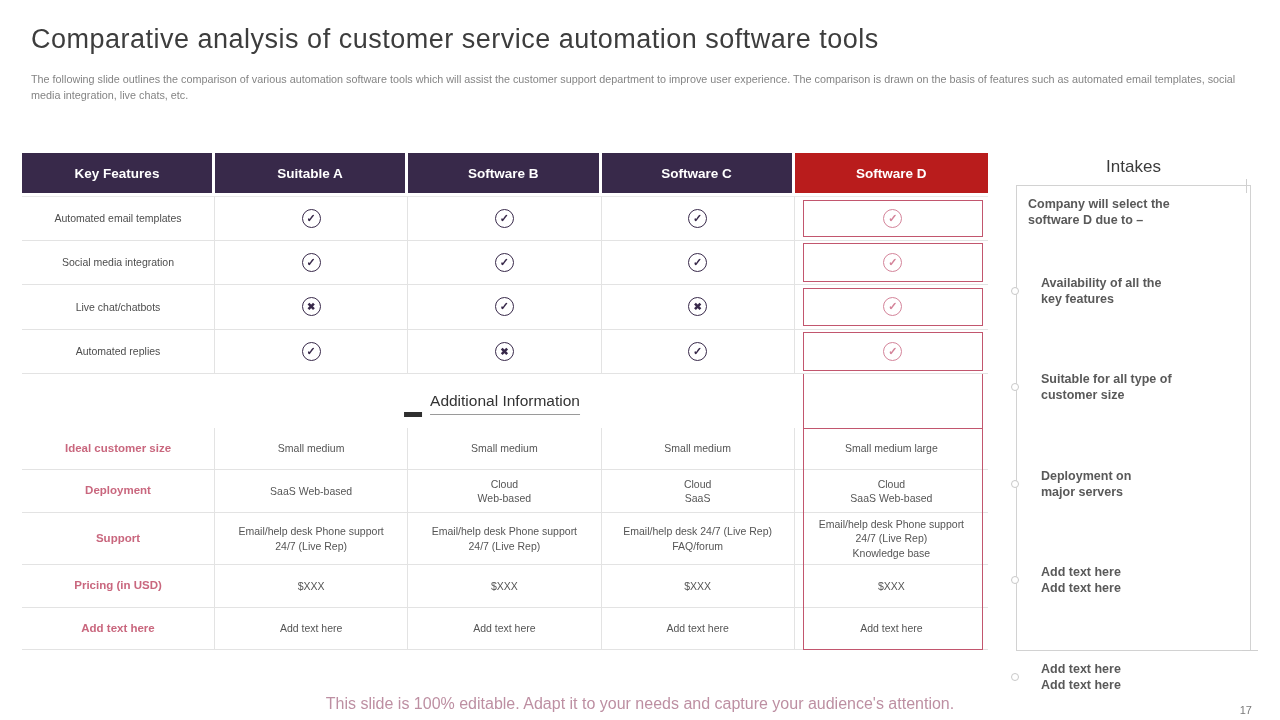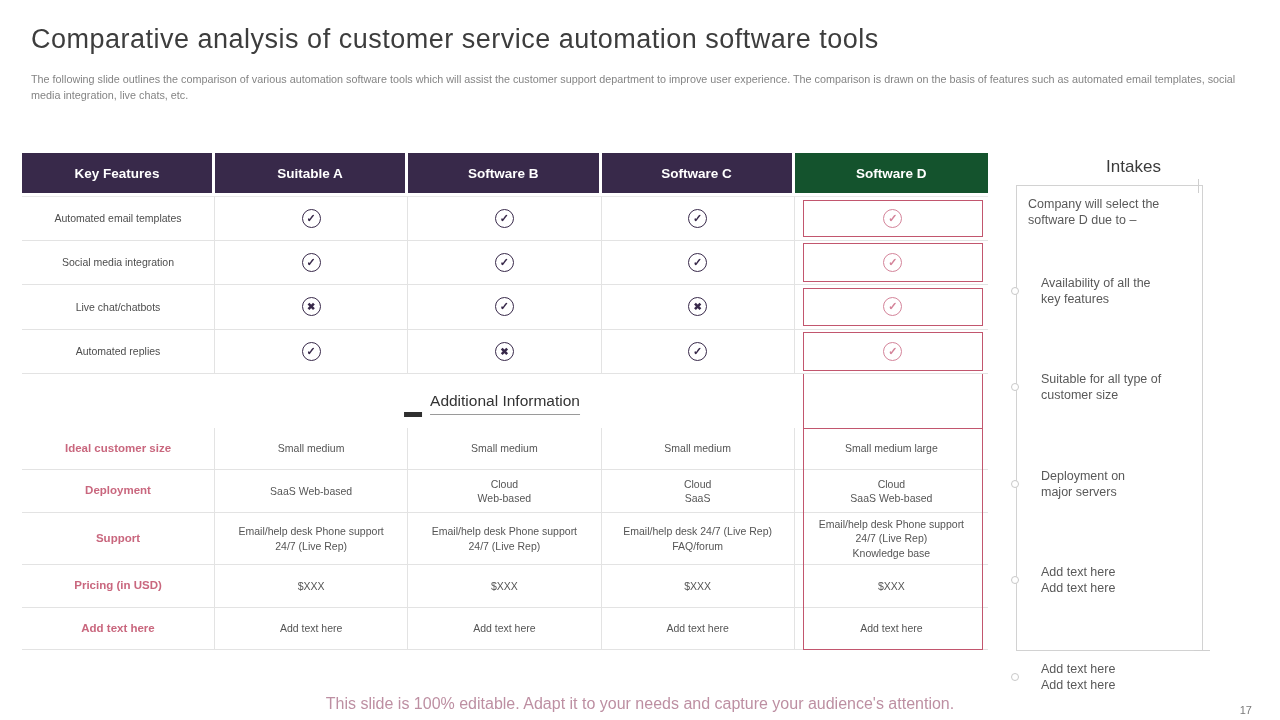--- a/index.html
+++ b/index.html
@@ -21,21 +21,21 @@
   .tables { position:absolute; left:22px; top:153px; width:966px; height:497px; }
   .t1, .t2 { display:grid; grid-template-columns:193px repeat(4, 1fr); width:966px; }
   .t1 { grid-template-rows:43px repeat(4, 44.5px); }
   .t2 { grid-template-rows:42px 43px 52px 43px 42px; }
   .th {
     background:#38294a; color:#fff; font-size:13.5px; font-weight:bold;
     display:flex; align-items:center; justify-content:center;
     border-right:3px solid #fff; border-bottom:3px solid #fff;
   }
   .th:nth-child(5) { border-right:none; }
-  .th.softd { background:#14532d; }
+  .th.softd { background:#b91c1c; }
   .cell {
     display:flex; align-items:center; justify-content:center; text-align:center;
     border-right:1px solid #e3e3e3; border-bottom:1px solid #e3e3e3;
     font-size:10.5px; color:#555; white-space:pre-line; line-height:1.35;
     padding:2px 6px;
   }
   .cell.no-r { border-right:none; }
   .t1 .row1 { border-top:1px solid #e9e9e9; }
   .feat { color:#4d4d4d; }
   .lbl { color:#c9677e; font-weight:bold; font-size:11.5px; }
@@ -73,23 +73,23 @@
   .d-t2-box {
     position:absolute; left:781px; width:180px; top:275px; height:222px;
     border:1px solid #c2566e; pointer-events:none;
   }
   
   .intakes-title {
     position:absolute; left:1016px; top:157px; width:235px; text-align:center;
     font-size:17px; font-weight:normal; color:#3b3b3b;
   }
   .intakes-box {
-    position:absolute; left:1016px; top:185px; width:187px; height:466px;
+    position:absolute; left:1016px; top:185px; width:235px; height:466px;
     border:1px solid #d2d2d2; padding:10px 11px;
-    font-size:12.5px; color:#595959; line-height:1.3;
+    font-size:12.5px; color:#595959; line-height:1.3;font-weight:bold;
   }
   .intakes-intro { white-space:pre-line; }
   .intakes-items { display:flex; flex-direction:column; gap:64px; margin-top:46px; }
   .intake-item { position:relative; padding-left:13px; white-space:pre-line; }
   .bullet-icon {
     position:absolute; left:-17px; top:50%; transform:translateY(-50%);
     width:8px; height:8px; border:1px solid #c9c9c9; border-radius:50%; background:#fff;
   }
   .tick-tr { position:absolute; top:-7px; right:3px; width:1px; height:14px; background:#cfcfcf; }
   .tick-br { position:absolute; bottom:-1px; right:-8px; width:16px; height:1px; background:#cfcfcf; }

